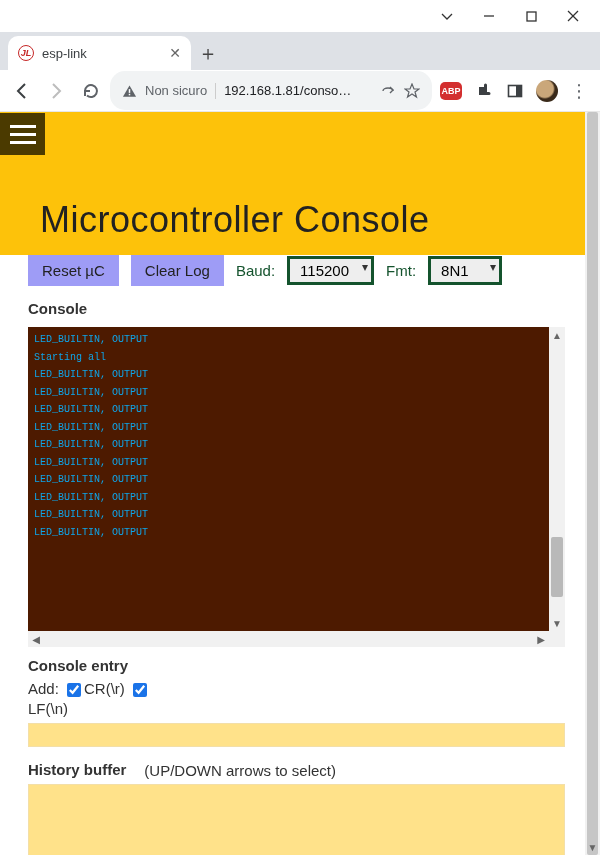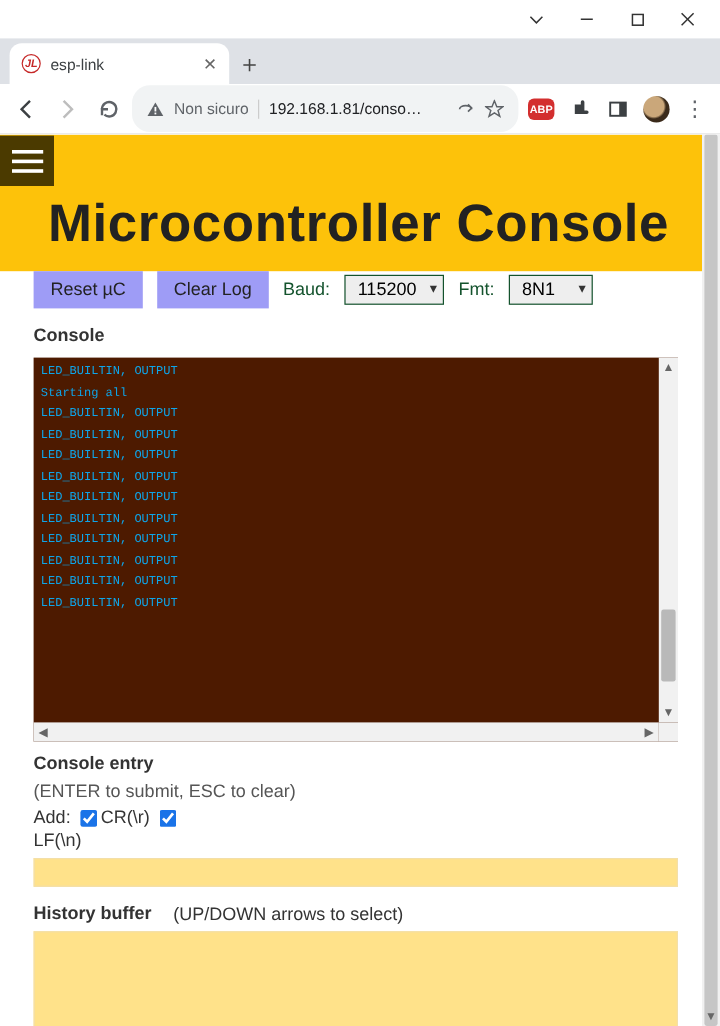--- a/index.html
+++ b/index.html
@@ -35,27 +35,27 @@
   .page-scrollbar .thumb { position:absolute; left:2px; right:2px; top:0; height:100%; background:#c6c6c6; border-radius:2px; }
   .page-scrollbar .arrow { position:absolute; left:0; right:0; height:15px; display:flex; align-items:center; justify-content:center; color:#666; font-size:10px; }
   .page-scrollbar .arrow.top { top:0; } .page-scrollbar .arrow.bot { bottom:0; }
 
   .pagearea { position:absolute; left:0; right:15px; top:0; bottom:0; overflow:hidden; background:#fff; }
 
   .header { background:#fdc20a; padding:0; }
   .hamburger-row { height:44px; display:flex; align-items:center; }
   .hamburger { width:45px; height:42px; background:#4b3a00; display:flex; flex-direction:column; justify-content:center; align-items:center; gap:5px; margin-left:0; }
   .hamburger span { display:block; width:26px; height:3px; background:#fff; }
-  .pagetitle { font-size:44px; font-weight:700; color:#222; padding:6px 0 14px 40px; letter-spacing:0.5px; }
+  .pagetitle { font-size:36px; font-weight:400; color:#222; padding:6px 0 14px 40px; letter-spacing:0.5px;margin-top:37px; }
 
   .content { padding:0 20px 0 28px; font-size:15px; color:#333; }
   .row { display:flex; align-items:center; gap:12px; flex-wrap:wrap; margin-bottom:14px; }
   .btn { background:#9e9cf6; color:#222; border:none; padding:7px 14px; font-size:15px; font-family:inherit; }
   .lbl { color:#14532d; }
-  .sel { border:1px solid #14532d; padding:3px 22px 3px 10px; font-size:15px; background:#eee; appearance:none; position:relative; font-family:inherit; }
+  .sel { border:3px solid #14532d; padding:3px 22px 3px 10px; font-size:15px; background:#eee; appearance:none; position:relative; font-family:inherit; }
   .sel-wrap { position:relative; display:inline-block; }
   .sel-wrap::after { content:"▾"; position:absolute; right:6px; top:4px; pointer-events:none; color:#333; font-size:12px; }
 
   .section-label { font-weight:bold; margin-bottom:2px; }
   .console-wrap { position:relative; }
   .console { background:#4d1a00; color:#0ea5e9; font-family: "Courier New", monospace; font-size:10px; line-height:1.75; padding:4px 6px; height:320px; overflow:hidden; white-space:pre; }
   .console-vscroll { position:absolute; right:0; top:0; bottom:16px; width:16px; background:#f1f1f1; }
   .console-vscroll .carrow { position:absolute; left:0; right:0; height:16px; display:flex; align-items:center; justify-content:center; font-size:10px; color:#666; }
   .console-vscroll .carrow.top { top:0; } .console-vscroll .carrow.bot { bottom:0; }
   .console-vscroll .cthumb { position:absolute; left:2px; right:2px; top:210px; height:60px; background:#b9b9b9; border-radius:2px; }
@@ -222,21 +222,20 @@
         </div>
         <div class="console-hscroll">
           <div class="harrow left">◀</div>
           <div class="harrow right">▶</div>
         </div>
         <div class="console-corner"></div>
       </div>
 
       <div class="entry-row">
         <span class="section-label">Console entry</span>
-        <span class="hint">(ENTER to submit, ESC to clear)</span>
         <span class="addcol">
           <span class="addline">
             <span>Add:</span>
             <input type="checkbox" checked="" style=""><span>CR(\r)</span>
             <input type="checkbox" checked="" style="">
           </span><br>
           <span>LF(\n)</span>
         </span>
       </div>
       <div class="input-bar"></div>

